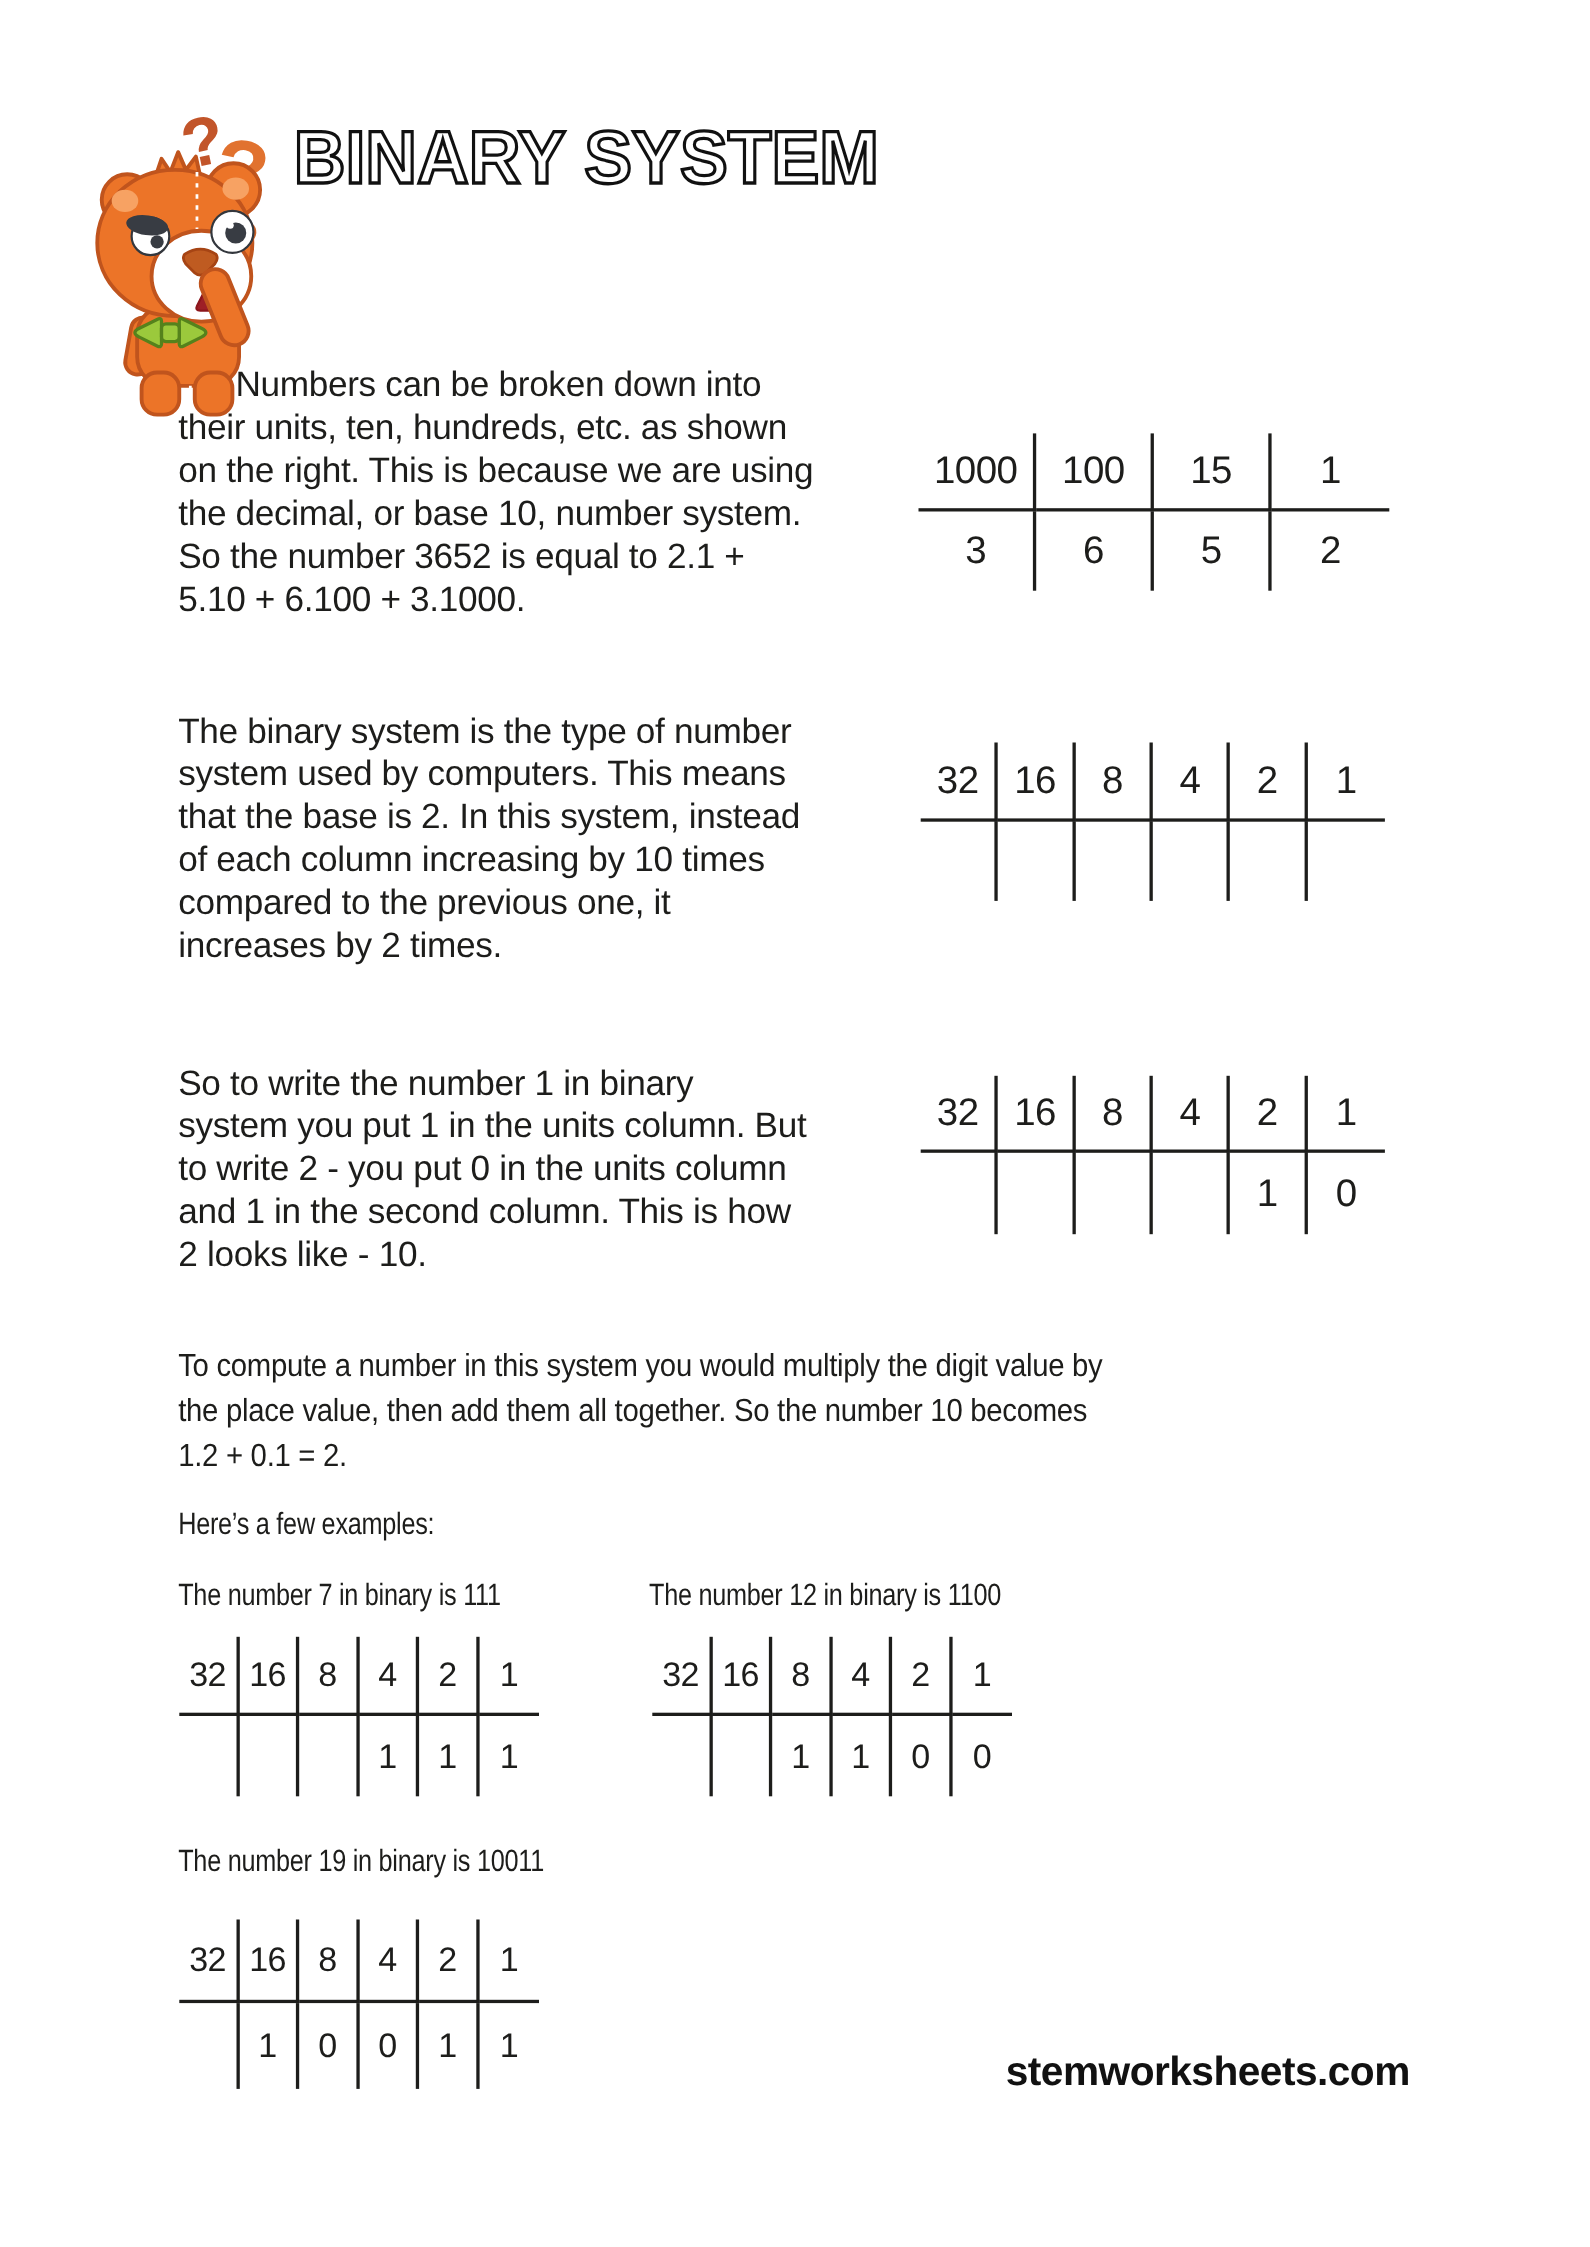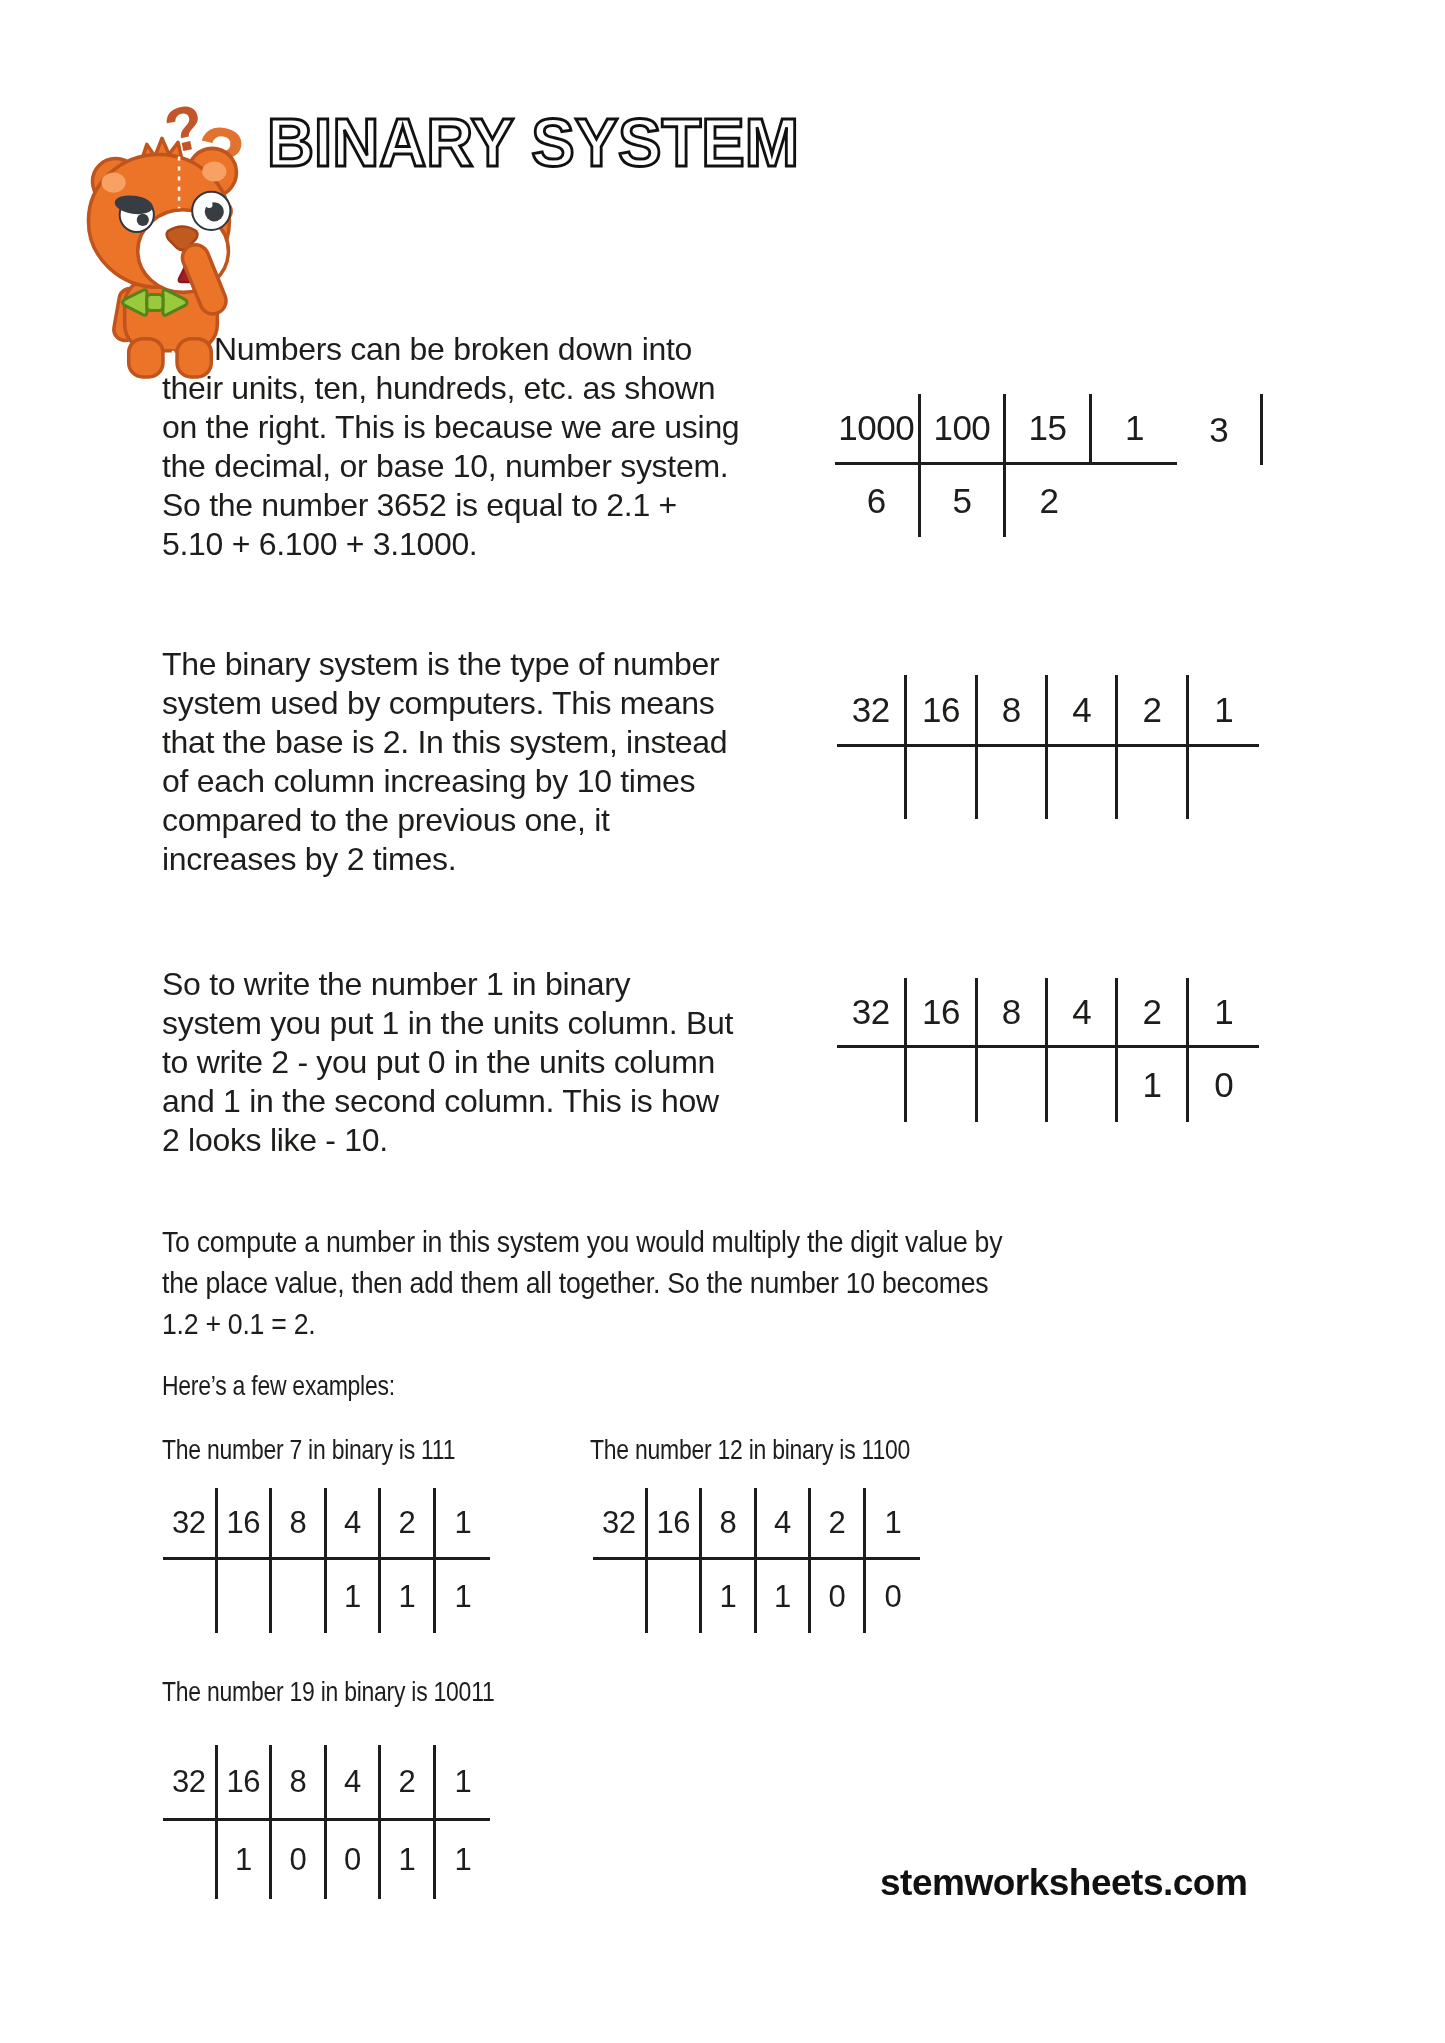--- a/index.html
+++ b/index.html
@@ -23,21 +23,21 @@
   .ptable { position:absolute; display:grid; }
   .ptable .cell {
     display:flex; align-items:center; justify-content:center;
     font-size:35px; letter-spacing:-0.5px;
   }
   .ptable .cell.head { border-bottom:3px solid #1d1d1b; }
   .ptable .cell.vline { border-right:3px solid #1d1d1b; }
   .ptable.ex .cell { font-size:31px; }
   .footer {
     position:absolute; left:880px; top:1862px; width:436px;
-    text-align:left; font-size:37px; font-weight:bold; letter-spacing:-0.5px;
+    text-align:center; font-size:37px; font-weight:bold; letter-spacing:-0.5px;
     color:#111111;
   }
 </style>
 </head>
 <body>
 
 <div class="page">
 
   <svg class="mascot" viewBox="0 0 170 290" aria-hidden="true">
     <g font-family="Liberation Sans, sans-serif" font-weight="bold">
@@ -105,21 +105,21 @@
 to write 2 - you put 0 in the units column
 and 1 in the second column. This is how
 2 looks like - 10.</div>
 
   <div class="para compute cond-wide" style="left:162px; top:1222px;">To compute a number in this system you would multiply the digit value by
 the place value, then add them all together. So the number 10 becomes
 1.2 + 0.1 = 2.</div>
 
   <div class="para heading cond" style="left:162px; top:1366px;">Here’s a few examples:</div>
 
-  <div class="ptable" style="left: 835px; top: 394px; width: 428px; grid-template-rows: 71px 72px; grid-template-columns: repeat(5, 1fr);">
+  <div class="ptable" style="left: 835px; top: 394px; width: 428px; grid-template-rows: 71px 72px; grid-template-columns: repeat(4, 1fr);">
       <div class="cell head vline">1000</div>
       <div class="cell head vline">100</div>
       <div class="cell head vline">15</div>
       <div class="cell head">1</div>
       <div class="cell vline">3</div>
       <div class="cell vline">6</div>
       <div class="cell vline">5</div>
       <div class="cell">2</div>
     </div>
 

